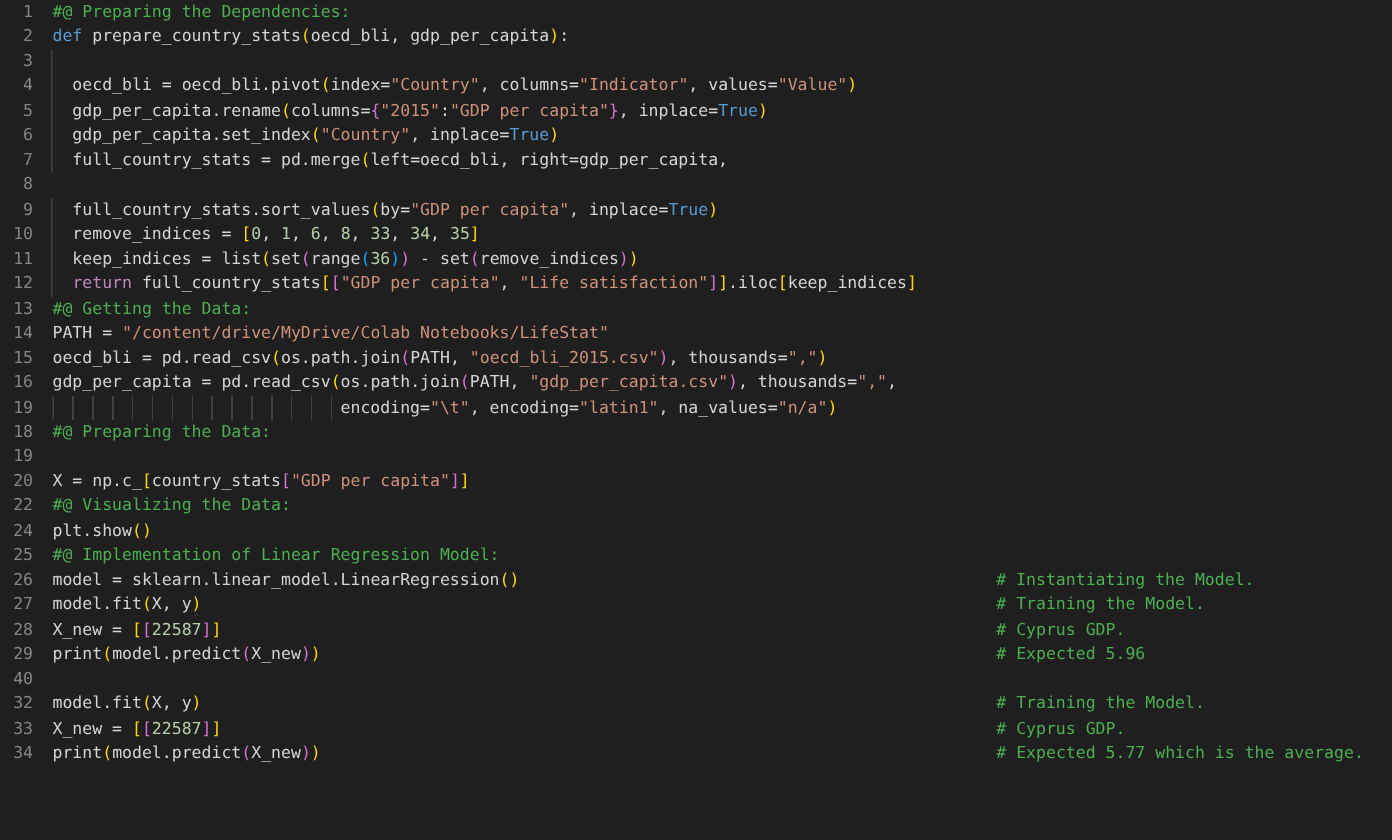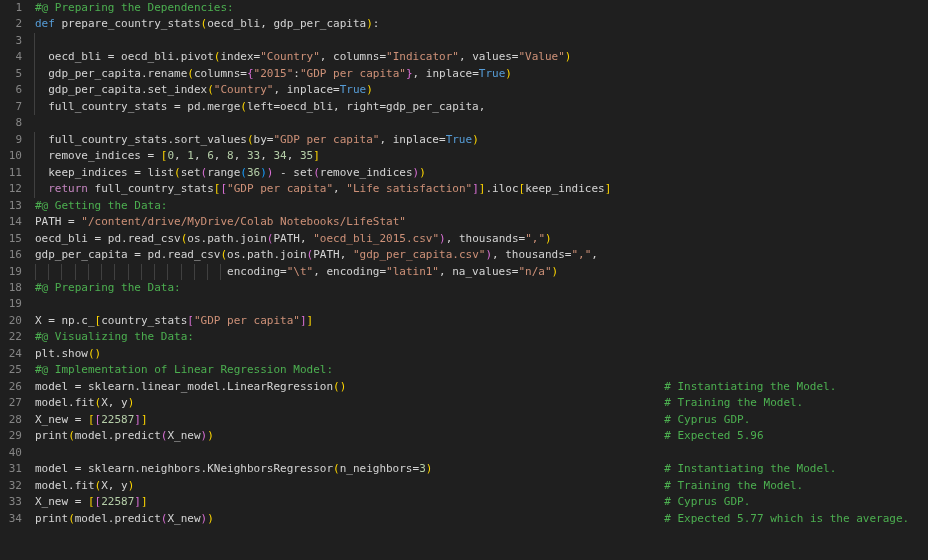--- a/index.html
+++ b/index.html
@@ -73,17 +73,16 @@
     <div class="line"><span class="ln">19</span></div>
     <div class="line"><span class="ln">20</span><span class="code"><span class="tk-d">X = np.c_</span><span class="tk-b1">[</span><span class="tk-d">country_stats</span><span class="tk-b2">[</span><span class="tk-s">"GDP per capita"</span><span class="tk-b2">]</span><span class="tk-b1">]</span></span></div>
     <div class="line"><span class="ln">22</span><span class="code"><span class="tk-c">#@ Visualizing the Data:</span></span></div>
     <div class="line"><span class="ln">24</span><span class="code"><span class="tk-d">plt.show</span><span class="tk-b1">(</span><span class="tk-b1">)</span></span></div>
     <div class="line"><span class="ln">25</span><span class="code"><span class="tk-c">#@ Implementation of Linear Regression Model:</span></span></div>
     <div class="line"><span class="ln">26</span><span class="code"><span class="tk-d">model = sklearn.linear_model.LinearRegression</span><span class="tk-b1">(</span><span class="tk-b1">)</span><span class="tk-d">                                                </span><span class="tk-c"># Instantiating the Model.</span></span></div>
     <div class="line"><span class="ln">27</span><span class="code"><span class="tk-d">model.fit</span><span class="tk-b1">(</span><span class="tk-d">X, y</span><span class="tk-b1">)</span><span class="tk-d">                                                                                </span><span class="tk-c"># Training the Model.</span></span></div>
     <div class="line"><span class="ln">28</span><span class="code"><span class="tk-d">X_new = </span><span class="tk-b1">[</span><span class="tk-b2">[</span><span class="tk-n">22587</span><span class="tk-b2">]</span><span class="tk-b1">]</span><span class="tk-d">                                                                              </span><span class="tk-c"># Cyprus GDP.</span></span></div>
     <div class="line"><span class="ln">29</span><span class="code"><span class="tk-d">print</span><span class="tk-b1">(</span><span class="tk-d">model.predict</span><span class="tk-b2">(</span><span class="tk-d">X_new</span><span class="tk-b2">)</span><span class="tk-b1">)</span><span class="tk-d">                                                                    </span><span class="tk-c"># Expected 5.96</span></span></div>
     <div class="line"><span class="ln">40</span></div>
-    <div class="line"><span class="ln">31</span><span class="code"><span class="tk-d">model = sklearn.neighbors.KNeighborsRegressor</span><span class="tk-b1">(</span><span class="tk-d">n_neighbors=</span><span class="tk-n">3</span><span class="tk-b1">)</span><span class="tk-d">                                   </span><span class="tk-c"># Instantiating the Model.</span></span></div>
     <div class="line"><span class="ln">32</span><span class="code"><span class="tk-d">model.fit</span><span class="tk-b1">(</span><span class="tk-d">X, y</span><span class="tk-b1">)</span><span class="tk-d">                                                                                </span><span class="tk-c"># Training the Model.</span></span></div>
     <div class="line"><span class="ln">33</span><span class="code"><span class="tk-d">X_new = </span><span class="tk-b1">[</span><span class="tk-b2">[</span><span class="tk-n">22587</span><span class="tk-b2">]</span><span class="tk-b1">]</span><span class="tk-d">                                                                              </span><span class="tk-c"># Cyprus GDP.</span></span></div>
     <div class="line"><span class="ln">34</span><span class="code"><span class="tk-d">print</span><span class="tk-b1">(</span><span class="tk-d">model.predict</span><span class="tk-b2">(</span><span class="tk-d">X_new</span><span class="tk-b2">)</span><span class="tk-b1">)</span><span class="tk-d">                                                                    </span><span class="tk-c"># Expected 5.77 which is the average.</span></span></div>
   </div>
 
 </body></html>

